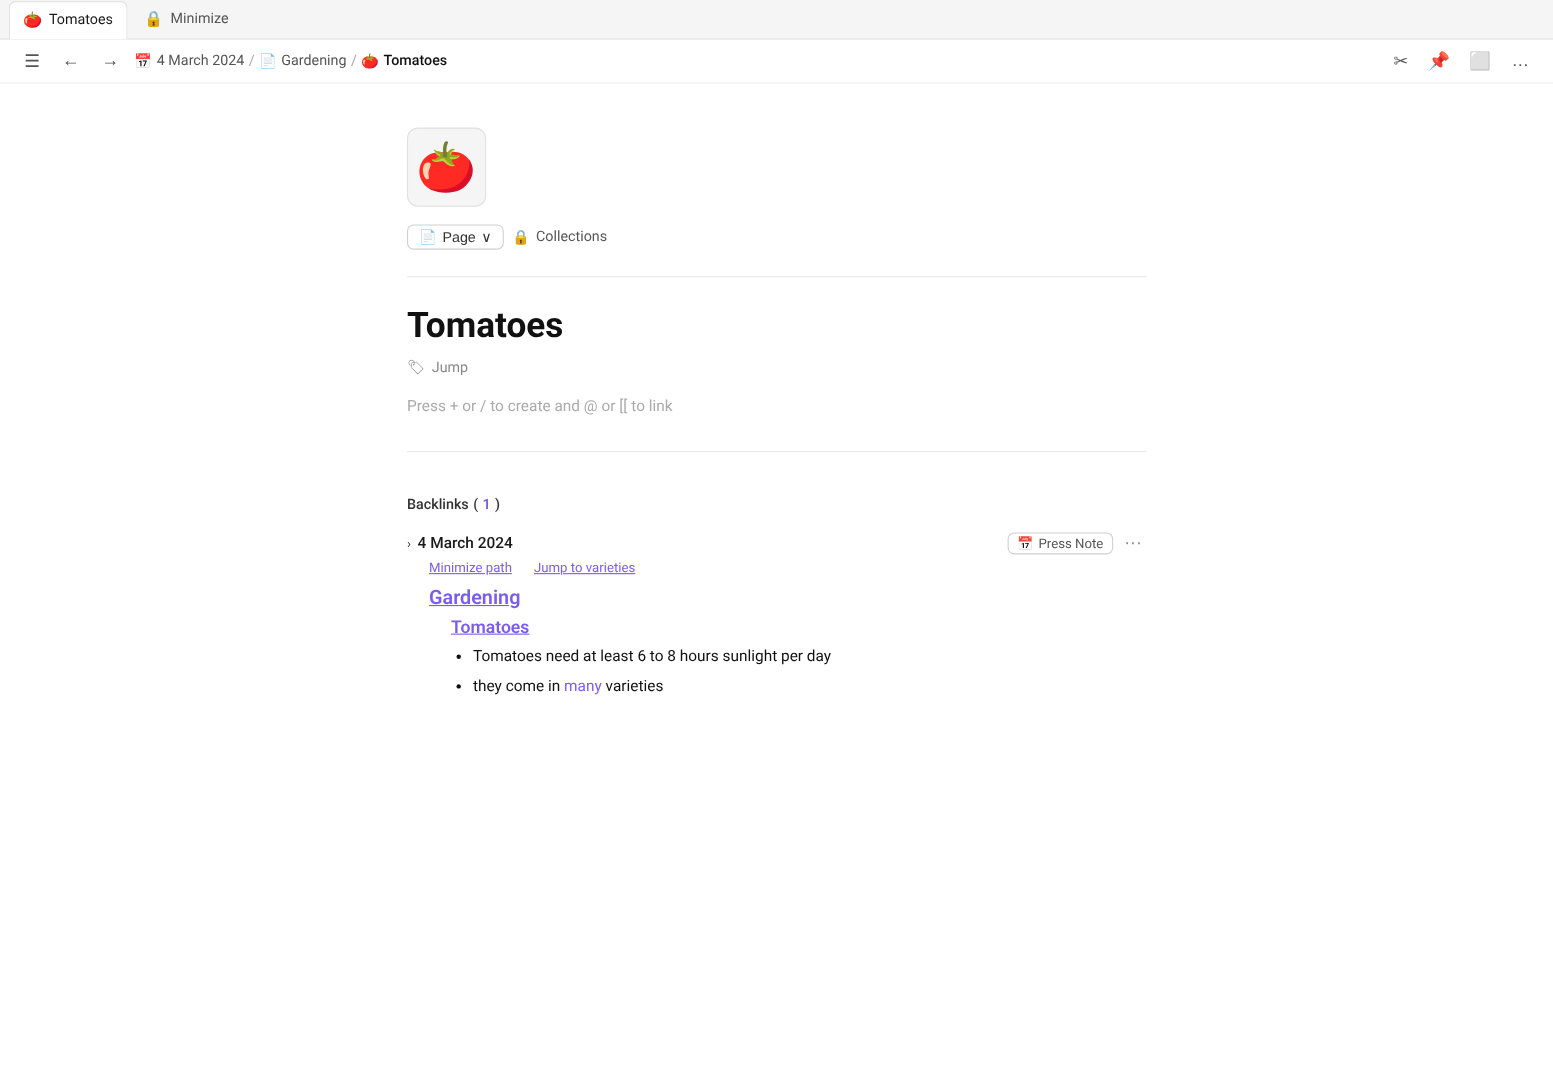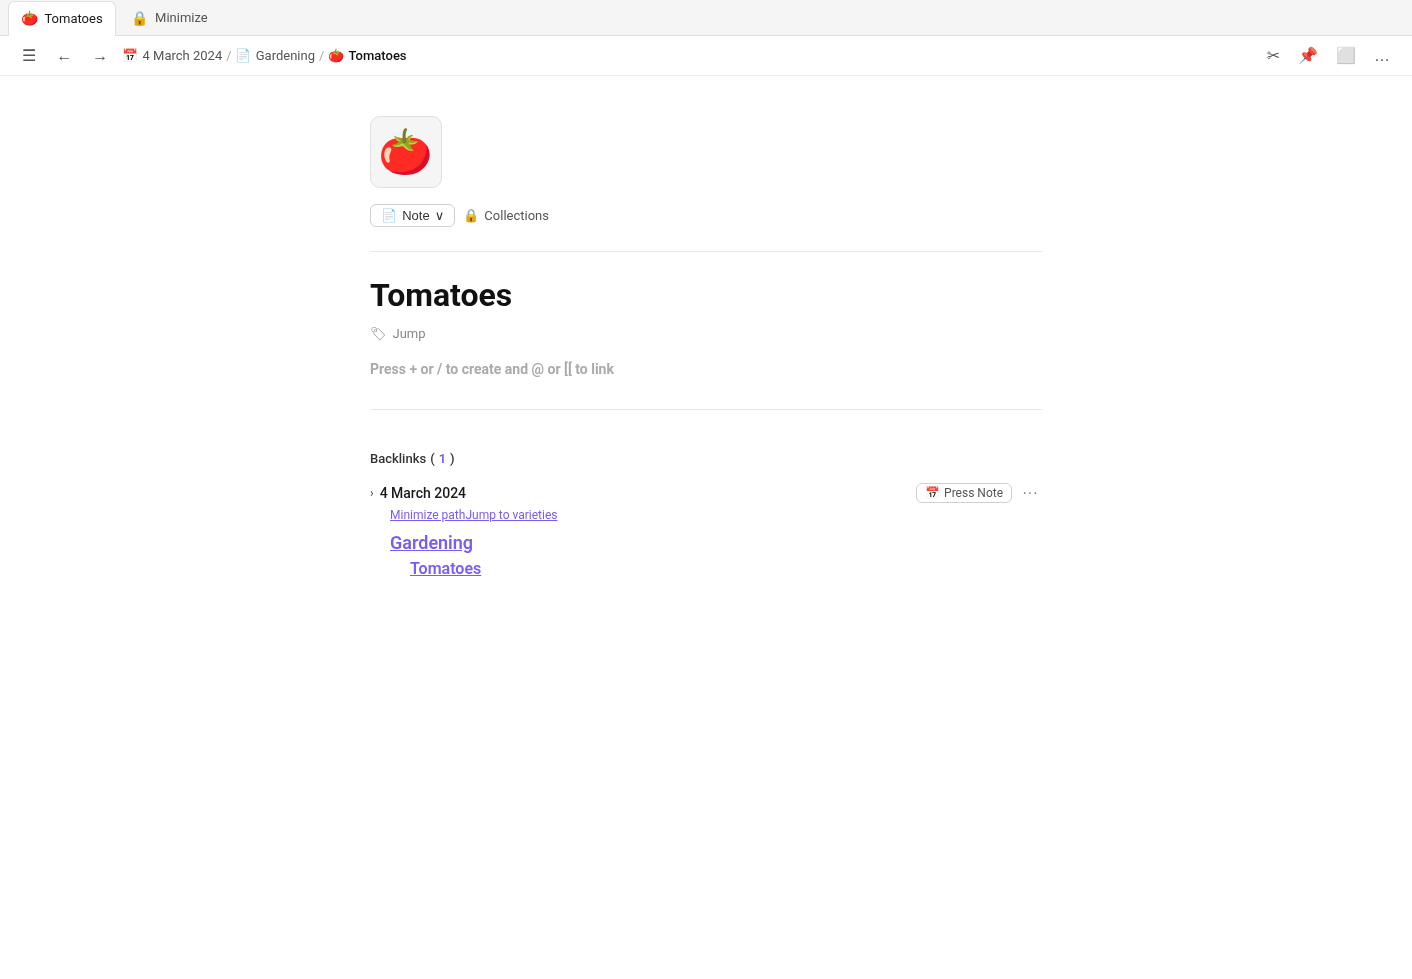--- a/index.html
+++ b/index.html
@@ -147,21 +147,20 @@
       gap: 6px;
       color: #888;
       font-size: 13px;
       margin-bottom: 20px;
       cursor: pointer;
     }
     .placeholder-text {
       color: #aaa;
       font-size: 14px;
       margin-bottom: 32px;
-      font-weight: bold;
     }
     .divider {
       border: none;
       border-top: 1px solid #e8e8e8;
       margin: 24px 0;
     }
 
     
     .backlinks-header {
       display: flex;
@@ -216,21 +215,21 @@
       background: none;
       border: none;
       cursor: pointer;
       color: #888;
       font-size: 16px;
       padding: 2px 4px;
     }
     .backlink-path-row {
       display: flex;
       align-items: center;
-      gap: 0;
+      gap: 20px;
       font-size: 12px;
       color: #7b5cf0;
       margin-bottom: 10px;
       padding-left: 20px;
     }
     .backlink-path-row a {
       color: #7b5cf0;
       text-decoration: underline;
       cursor: pointer;
     }
@@ -311,21 +310,21 @@
 </div>
 
 <div class="main">
   <div class="page-header">
     <div class="page-icon-wrapper">
       <span>🍅</span>
     </div>
     <div class="page-type-bar">
       <button class="page-type-btn">
         <span>📄</span>
-        <span>Note</span>
+        <span>Page</span>
         <span>∨</span>
       </button>
       <span class="collections-label">
         <span>🔒</span>
         <span>Collections</span>
       </span>
     </div>
     <hr class="divider">
     <h1 class="page-title">Tomatoes</h1>
     <div class="tags-row">
@@ -359,16 +358,20 @@
           <button class="more-btn">···</button>
         </div>
       </div>
       <div class="backlink-path-row">
         <a>Minimize path</a>
         <a>Jump to varieties</a>
       </div>
       <div class="backlink-content">
         <div class="backlink-section-title">Gardening</div>
         <div class="backlink-subsection-title">Tomatoes</div>
+        <ul class="backlink-bullets">
+          <li>Tomatoes need at least 6 to 8 hours sunlight per day</li>
+          <li>they come in <span class="highlight">many</span> varieties</li>
+        </ul>
       </div>
     </div>
   </div>
 </div>
 
 </body></html>

